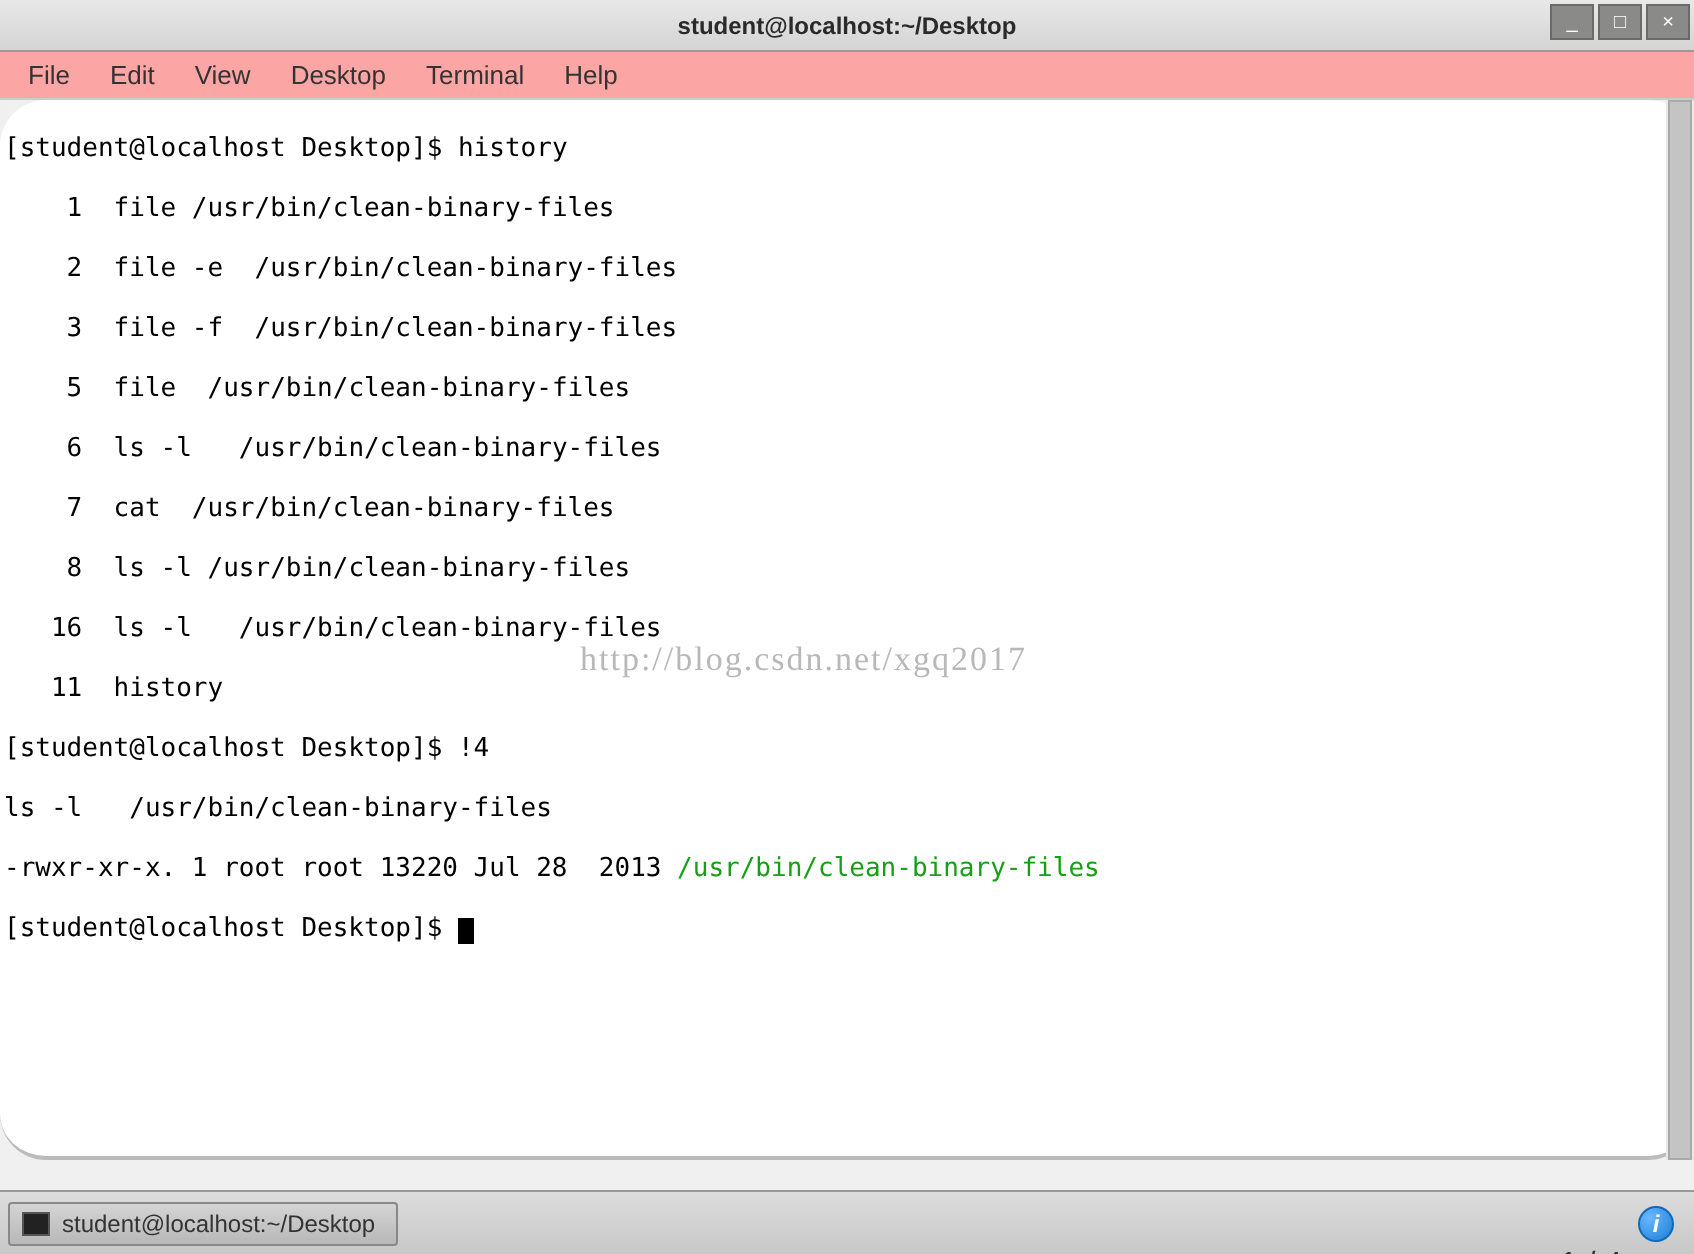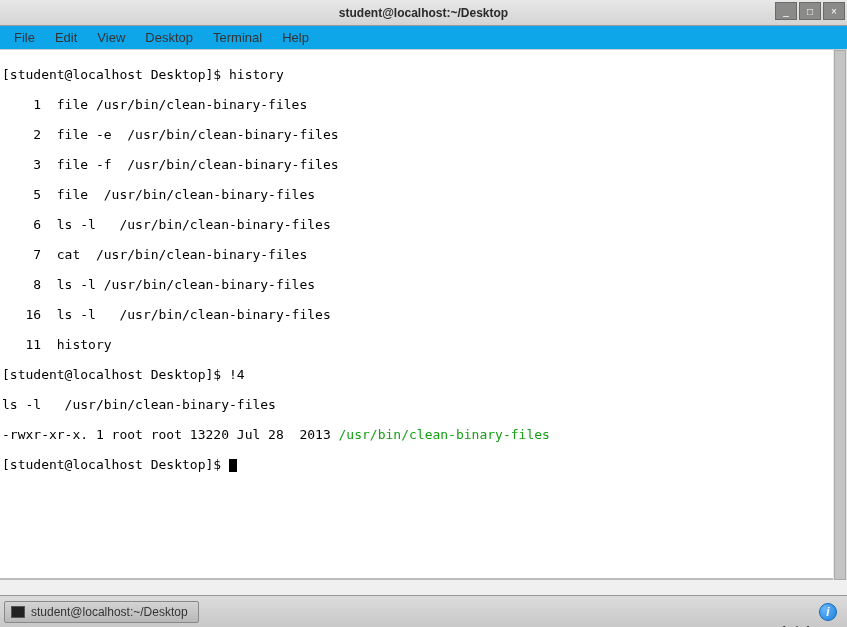--- a/index.html
+++ b/index.html
@@ -40,21 +40,21 @@
       border: 1px solid #6a6a68;
       display: flex;
       align-items: center;
       justify-content: center;
       color: #fff;
       font-size: 10px;
       cursor: pointer;
     }
     .menubar {
       height: 24px;
-      background: #0ea5e9;
+      background: #fca5a5;
       border-bottom: 1px solid #ccc;
       display: flex;
       align-items: center;
       padding: 0 4px;
     }
     .menu-item {
       padding: 4px 10px;
       color: #333;
       cursor: pointer;
       font-size: 13px;
@@ -64,20 +64,21 @@
       height: 530px;
       padding: 2px 0 0 2px;
       font-family: "DejaVu Sans Mono", "Courier New", monospace;
       font-size: 13px;
       line-height: 15px;
       color: #000;
       white-space: pre;
       overflow: hidden;
       position: relative;
       border-bottom: 2px solid #bbb;
+      border-radius: 23px;
     }
     .term-line { white-space: pre; }
     .green { color: #16a016; }
     .cursor {
       display: inline-block;
       width: 8px;
       height: 13px;
       background: #000;
       vertical-align: text-bottom;
     }
@@ -194,20 +195,21 @@
 <div class="term-line"><span>    5  </span><span>file  /usr/bin/clean-binary-files</span></div>
 <div class="term-line"><span>    6  </span><span>ls -l   /usr/bin/clean-binary-files</span></div>
 <div class="term-line"><span>    7  </span><span>cat  /usr/bin/clean-binary-files</span></div>
 <div class="term-line"><span>    8  </span><span>ls -l /usr/bin/clean-binary-files</span></div>
 <div class="term-line"><span>   16  </span><span>ls -l   /usr/bin/clean-binary-files</span></div>
 <div class="term-line"><span>   11  </span><span>history</span></div>
 <div class="term-line"><span>[student@localhost Desktop]$ </span><span>!4</span></div>
 <div class="term-line"><span>ls -l   /usr/bin/clean-binary-files</span></div>
 <div class="term-line"><span>-rwxr-xr-x. 1 root root 13220 Jul 28  2013 </span><span class="green">/usr/bin/clean-binary-files</span></div>
 <div class="term-line"><span>[student@localhost Desktop]$ </span><span class="cursor"></span></div>
+<div class="watermark">http://blog.csdn.net/xgq2017</div>
 </div>
 
 <div class="scrollbar-stub">
   <div class="scroll-thumb"></div>
 </div>
 
 <div class="taskbar">
   <div class="task-btn">
     <span class="task-icon"></span>
     <span>student@localhost:~/Desktop</span>

